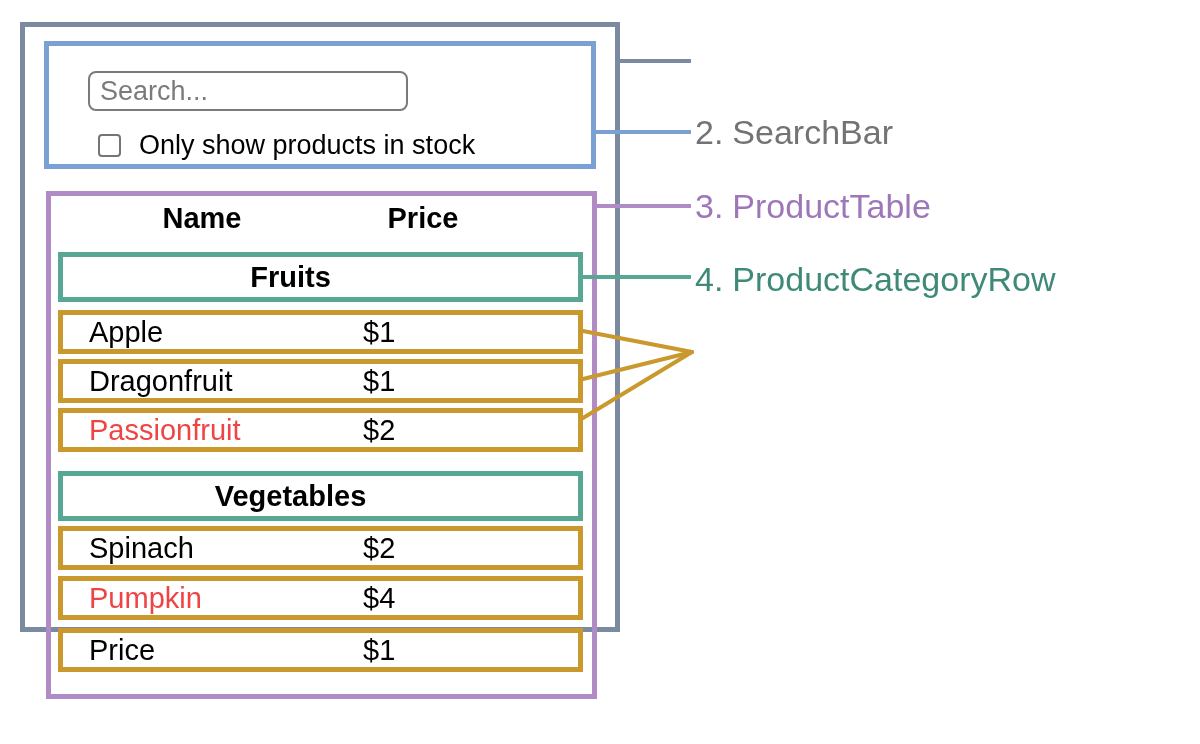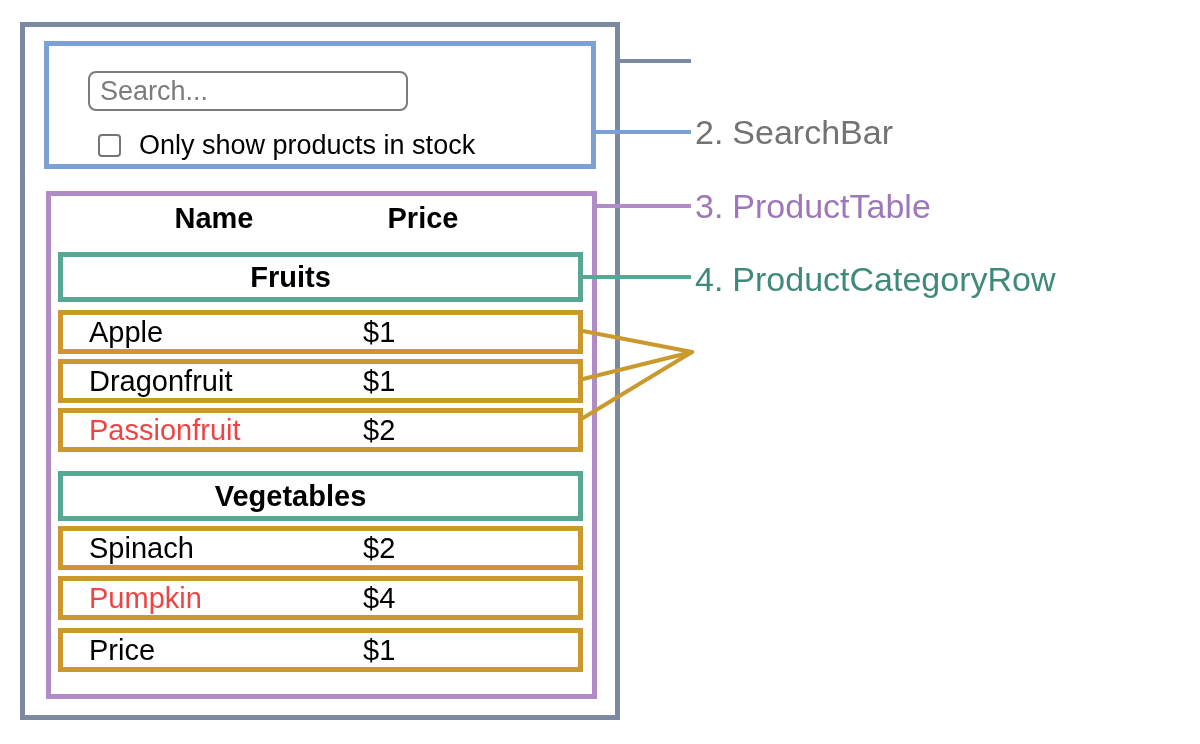--- a/index.html
+++ b/index.html
@@ -11,21 +11,21 @@
     width: 1200px;
     height: 744px;
     background: #ffffff;
     overflow: hidden;
   }
 
   
   .outer-box {
     position: absolute;
     left: 20px; top: 22px;
-    width: 600px; height: 698px;
+    width: 600px; height: 610px;
     border: 5px solid #7b8aa1;
     background: #ffffff;
   }
 
   .searchbar-box {
     position: absolute;
     left: 19px; top: 14px;
     width: 552px; height: 128px;
     border: 5px solid #7aa0d4;
   }
@@ -80,21 +80,21 @@
   .col-header {
     position: absolute;
     top: 5px;
     font-size: 29px;
     font-weight: bold;
     line-height: 34px;
     color: #000000;
     transform: translateX(-50%);
     white-space: nowrap;
   }
-  .col-header.name  { left: 163px; }
+  .col-header.name  { left: 151px; }
   .col-header.price { left: 372px; }
 
   .category-row {
     position: absolute;
     left: 7px;
     width: 525px; height: 50px;
     border: 5px solid #58a794;
     display: flex;
     align-items: center;
     justify-content: center;

